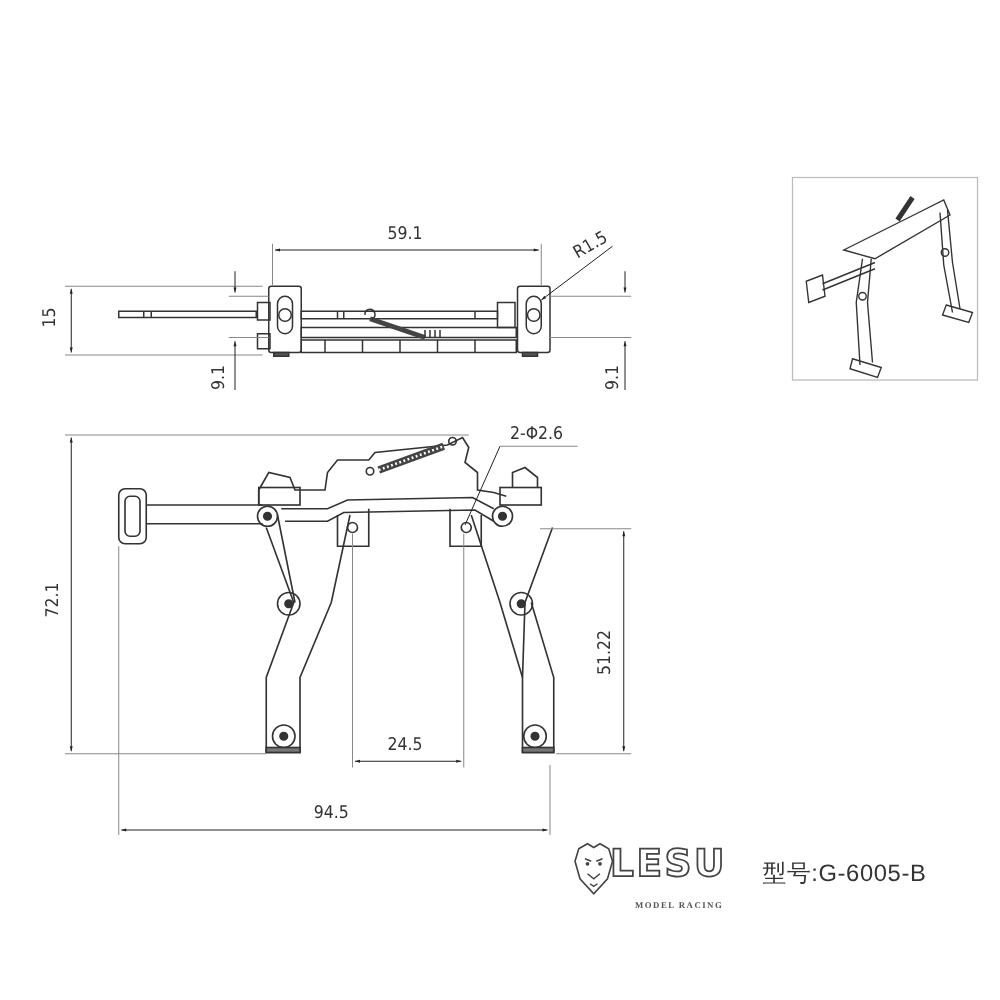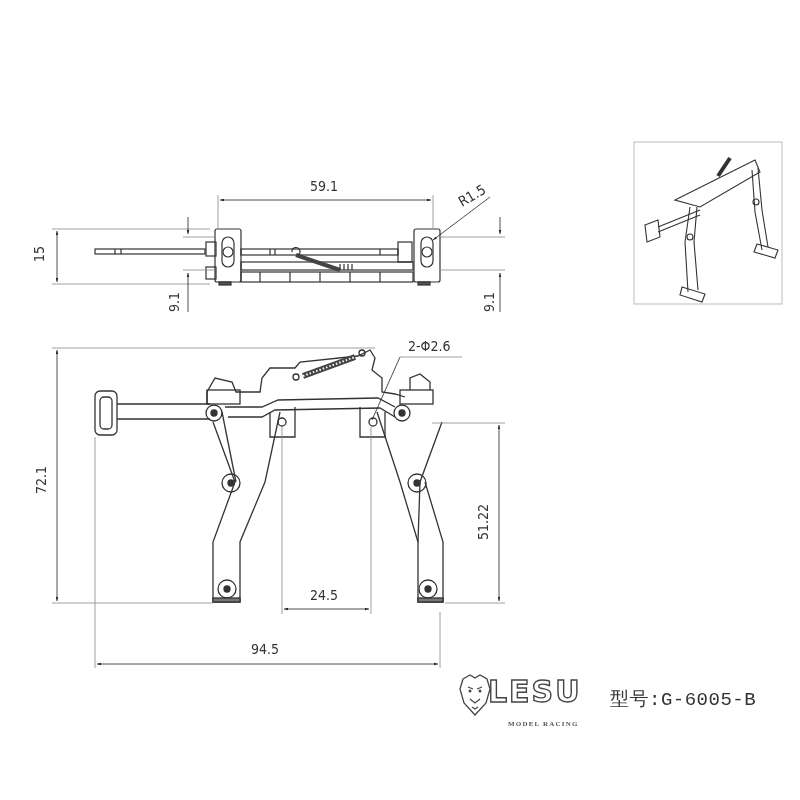--- a/index.html
+++ b/index.html
@@ -1,21 +1,21 @@
 <!DOCTYPE html>
 <html><head>
 <meta charset="utf-8">
 <style>
   html, body { margin:0; padding:0; background:#ffffff; }
   body { width:800px; height:800px; position:relative; overflow:hidden; font-family:"DejaVu Sans", sans-serif; }
   .canvas { position:absolute; left:0; top:12px; width:676px; height:800px; }
   svg text { font-family:"DejaVu Sans Condensed","DejaVu Sans", sans-serif; fill:#333; }
   .dim { font-size:14px; }
   .brand { position:absolute; left:450px; top:668px; width:330px; height:60px; }
-  .model { position:absolute; left:610px; top:686px; font-family:Liberation Mono, monospace; font-size:19px; color:#333; letter-spacing:0.5px; }
+  .model { position:absolute; left:610px; top:686px; font-family:Liberation Sans, sans-serif; font-size:19px; color:#333; letter-spacing:0.5px; }
   .lesu { position:absolute; left:488px; top:674px; font-family:"DejaVu Sans", sans-serif; font-size:30px; letter-spacing:2px; color:#fff; -webkit-text-stroke:1.4px #444; font-weight:bold; }
   .sub { position:absolute; left:508px; top:720px; font-size:7px; letter-spacing:1.2px; color:#555; font-family:Liberation Serif, serif; font-weight:bold; }
 </style>
 </head>
 <body>
 
 <div class="canvas">
 <svg width="800" height="800" viewBox="0 0 800 800" xmlns="http://www.w3.org/2000/svg">
   <defs>
     <marker id="arr" viewBox="0 0 10 10" refX="10" refY="5" markerWidth="9" markerHeight="5" orient="auto-start-reverse">

